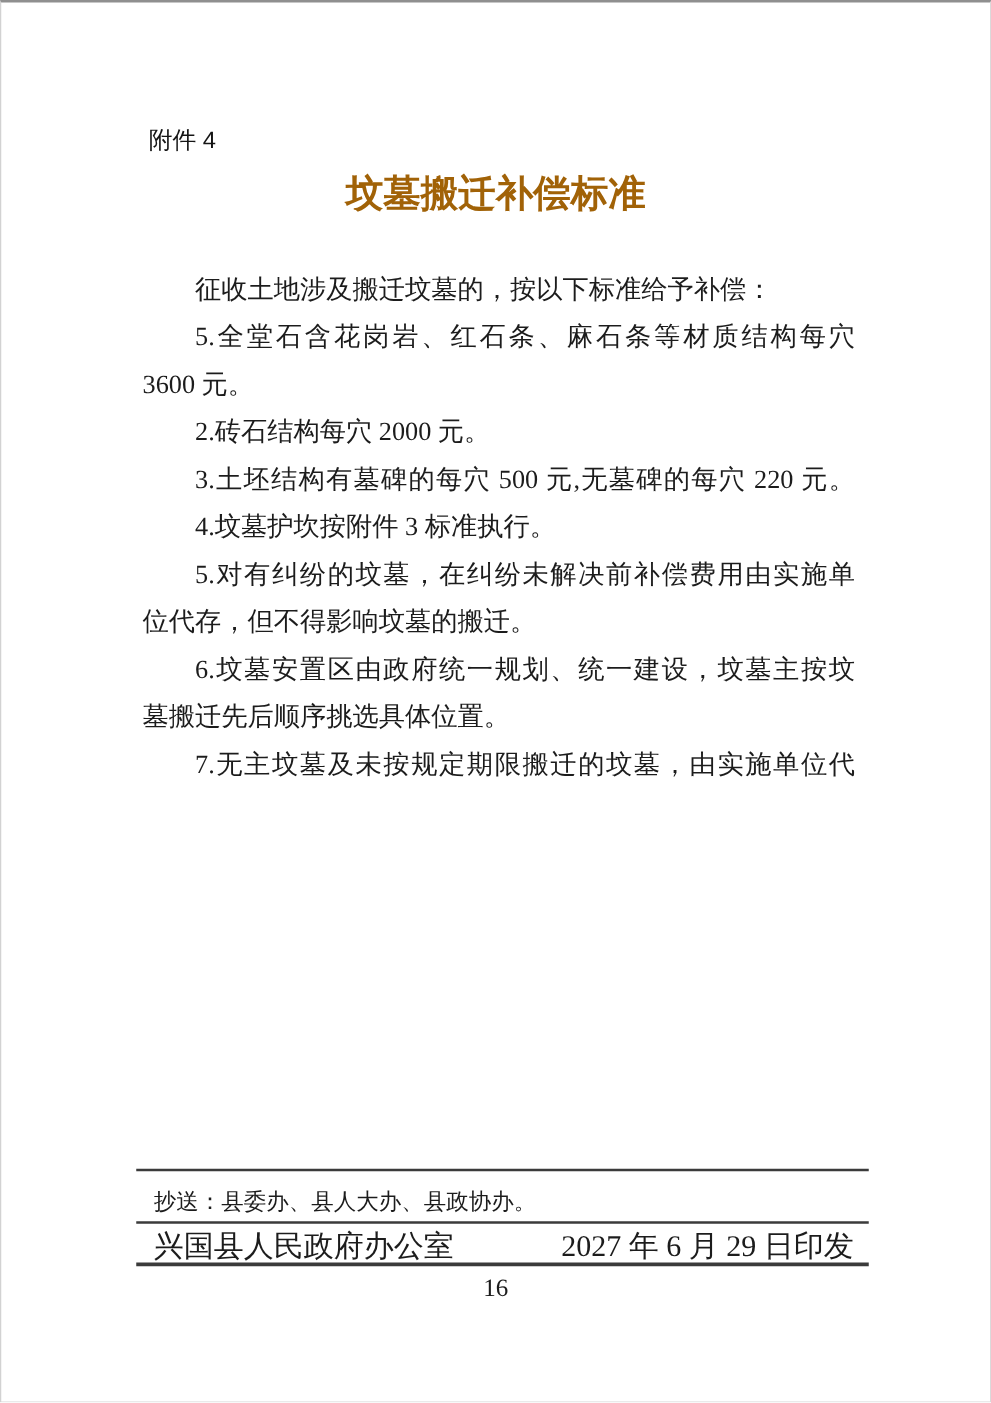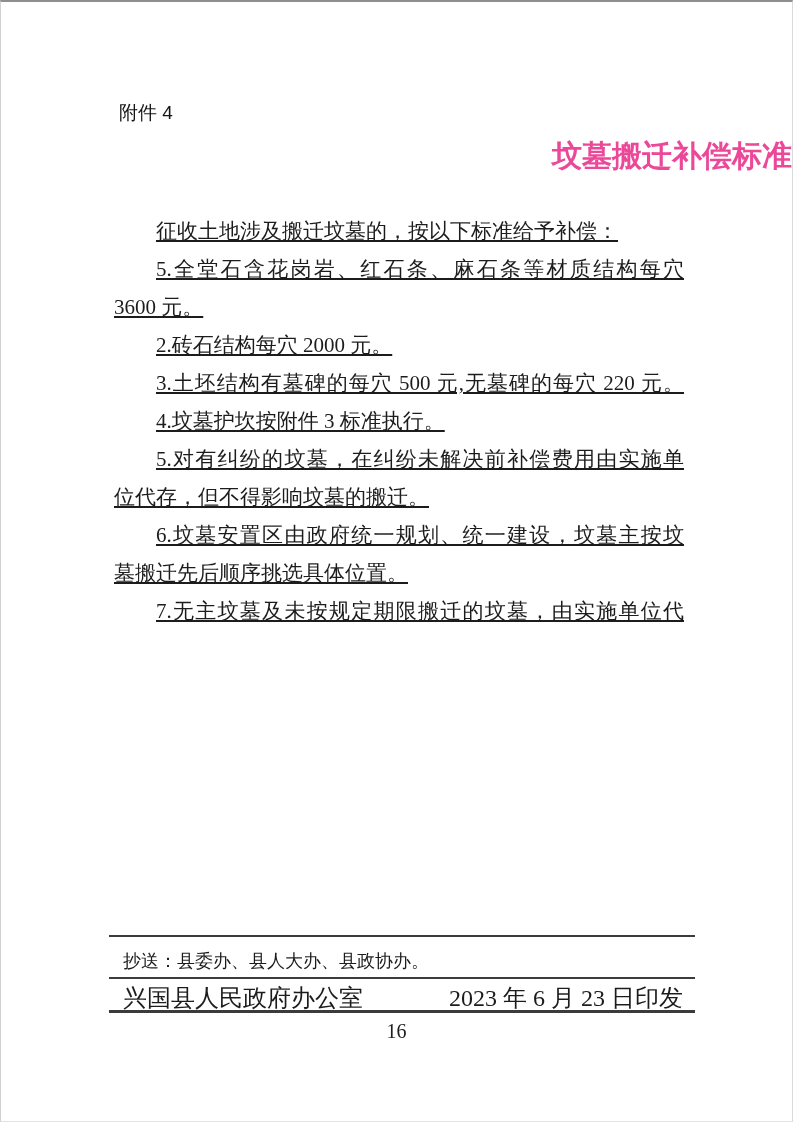--- a/index.html
+++ b/index.html
@@ -33,42 +33,41 @@
       color: #141414;
     }
 
     
     .doc-title {
       position: absolute;
       left: 0;
       right: 0;
       top: 134px;
       margin: 0;
-      text-align: right;
+      text-align: center;
       font-size: 30px;
       line-height: 40px;
       font-weight: 700;
-      color: #ec4899;
+      color: #a16207;
       font-family: Liberation Sans, sans-serif;
     }
 
     
     .body-text {
       position: absolute;
       left: 113px;
       top: 210px;
       width: 570px;
       font-size: 21px;
       line-height: 38px;
       color: #1c1c1c;
     }
     .body-text .line {
       height: 38px;
       overflow: hidden;
-      text-decoration: underline;
     }
     .body-text .line.indent {
       padding-left: 42px;
     }
     .body-text .line.fill {
       text-align: justify;
       text-align-last: justify;
       text-justify: inter-ideograph;
     }
 
@@ -141,20 +140,20 @@
   </div>
 
   <div class="rule rule-1"></div>
 
   <div class="copy-row">抄送：县委办、县人大办、县政协办。</div>
 
   <div class="rule rule-2"></div>
 
   <div class="issuer-row">
     <span>兴国县人民政府办公室</span>
-    <span>2023 年 6 月 23 日印发</span>
+    <span>2027 年 6 月 29 日印发</span>
   </div>
 
   <div class="rule rule-3"></div>
 
   <div class="page-number">16</div>
 
 </div>
 
 </body></html>

